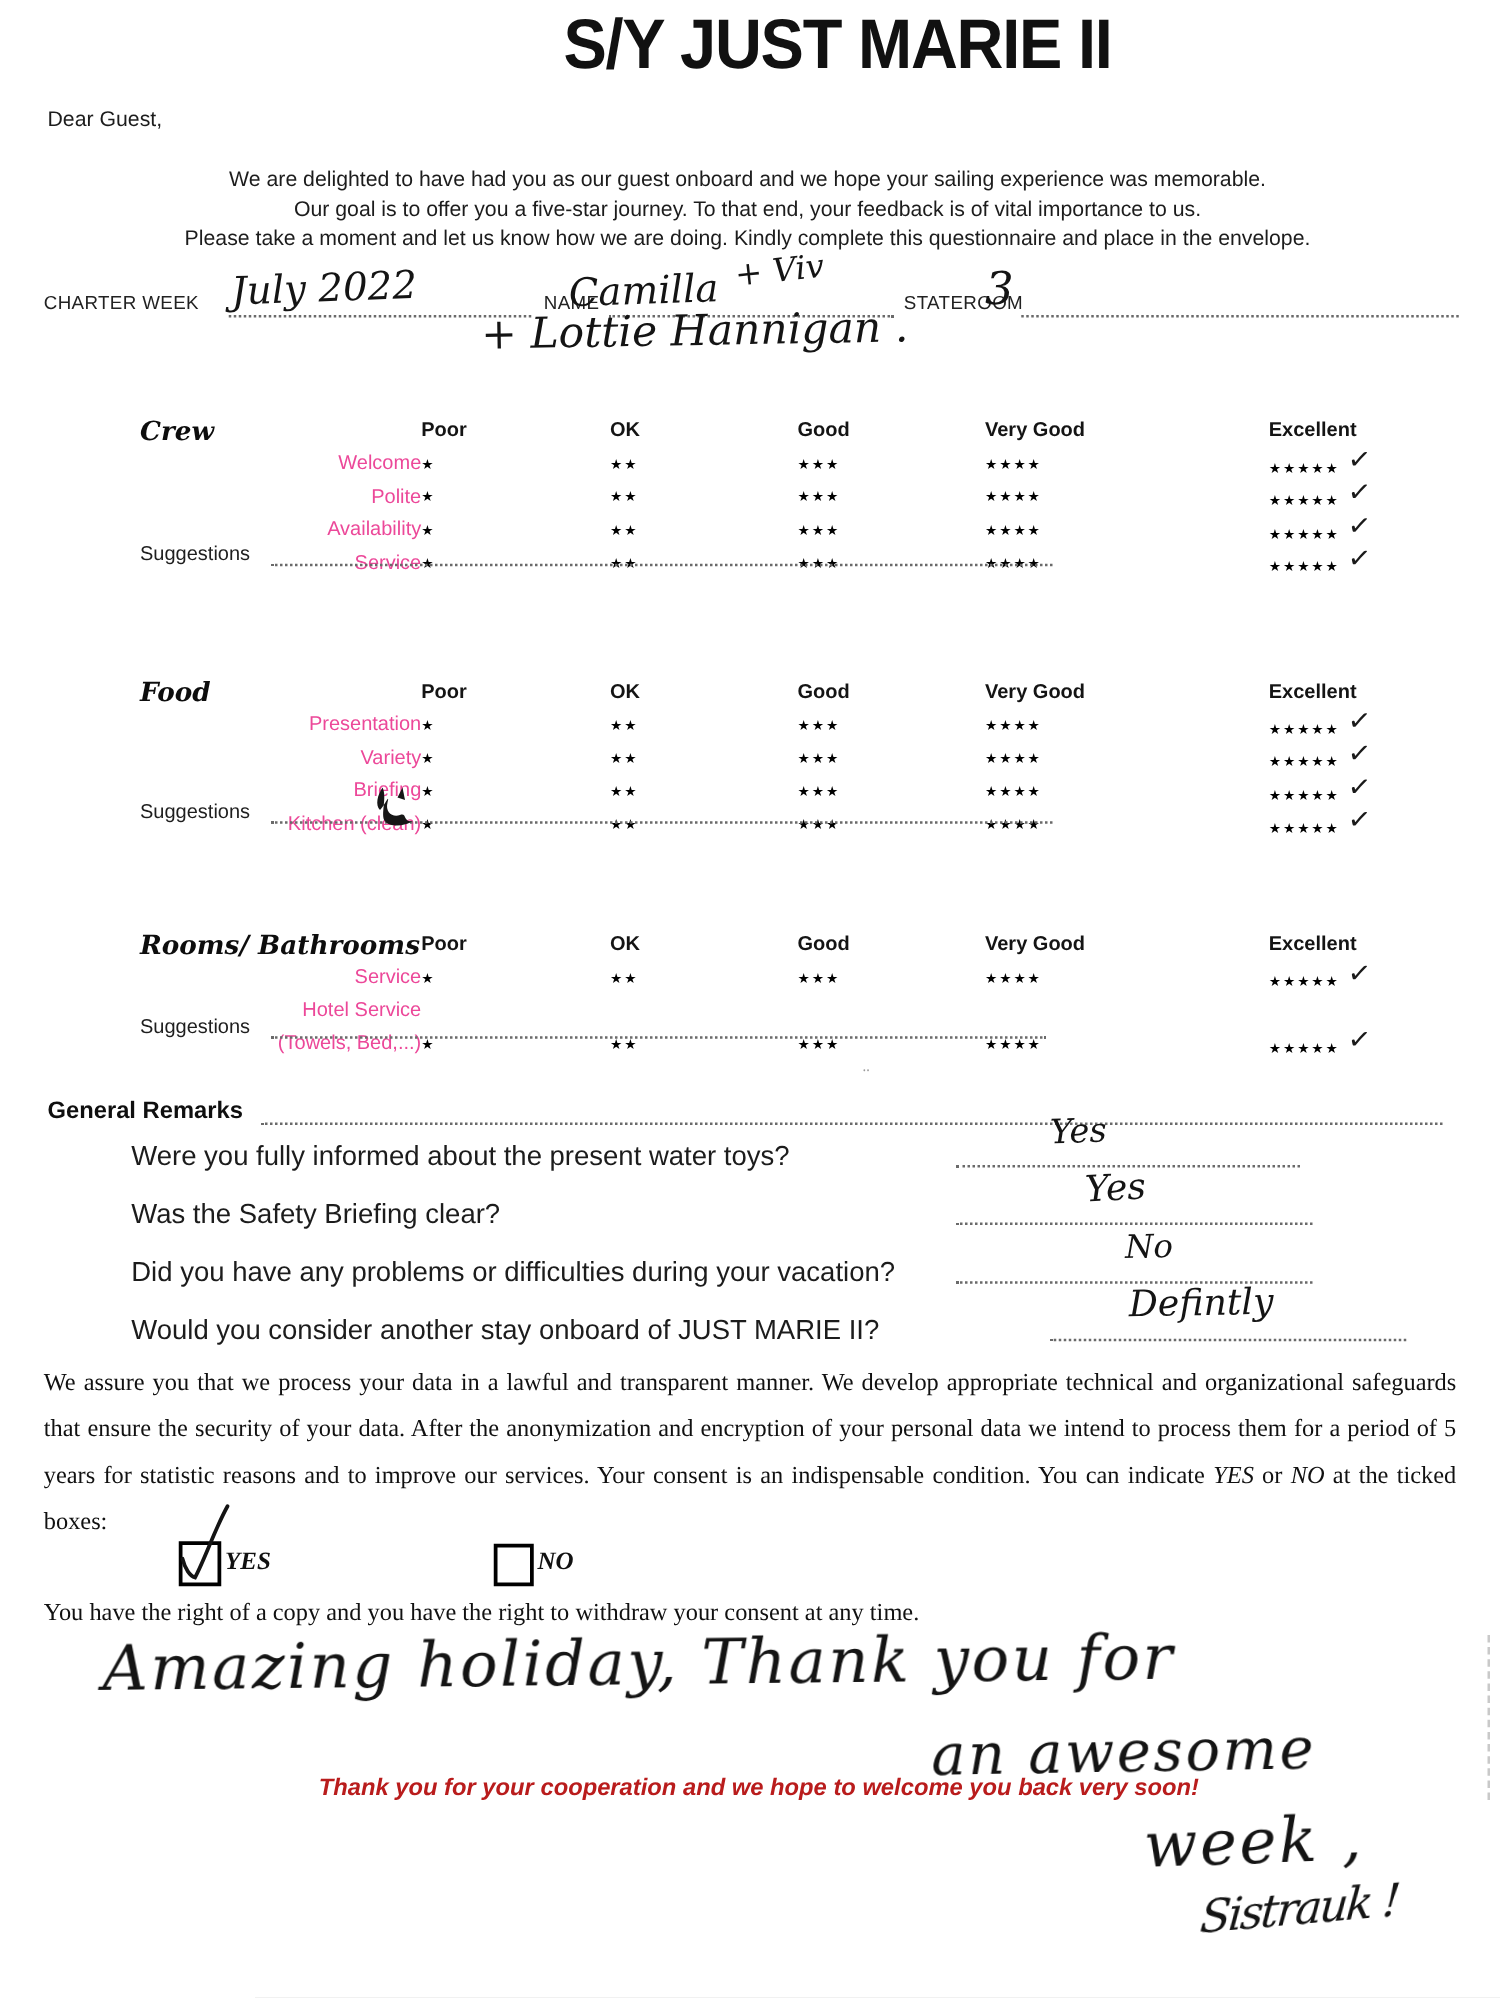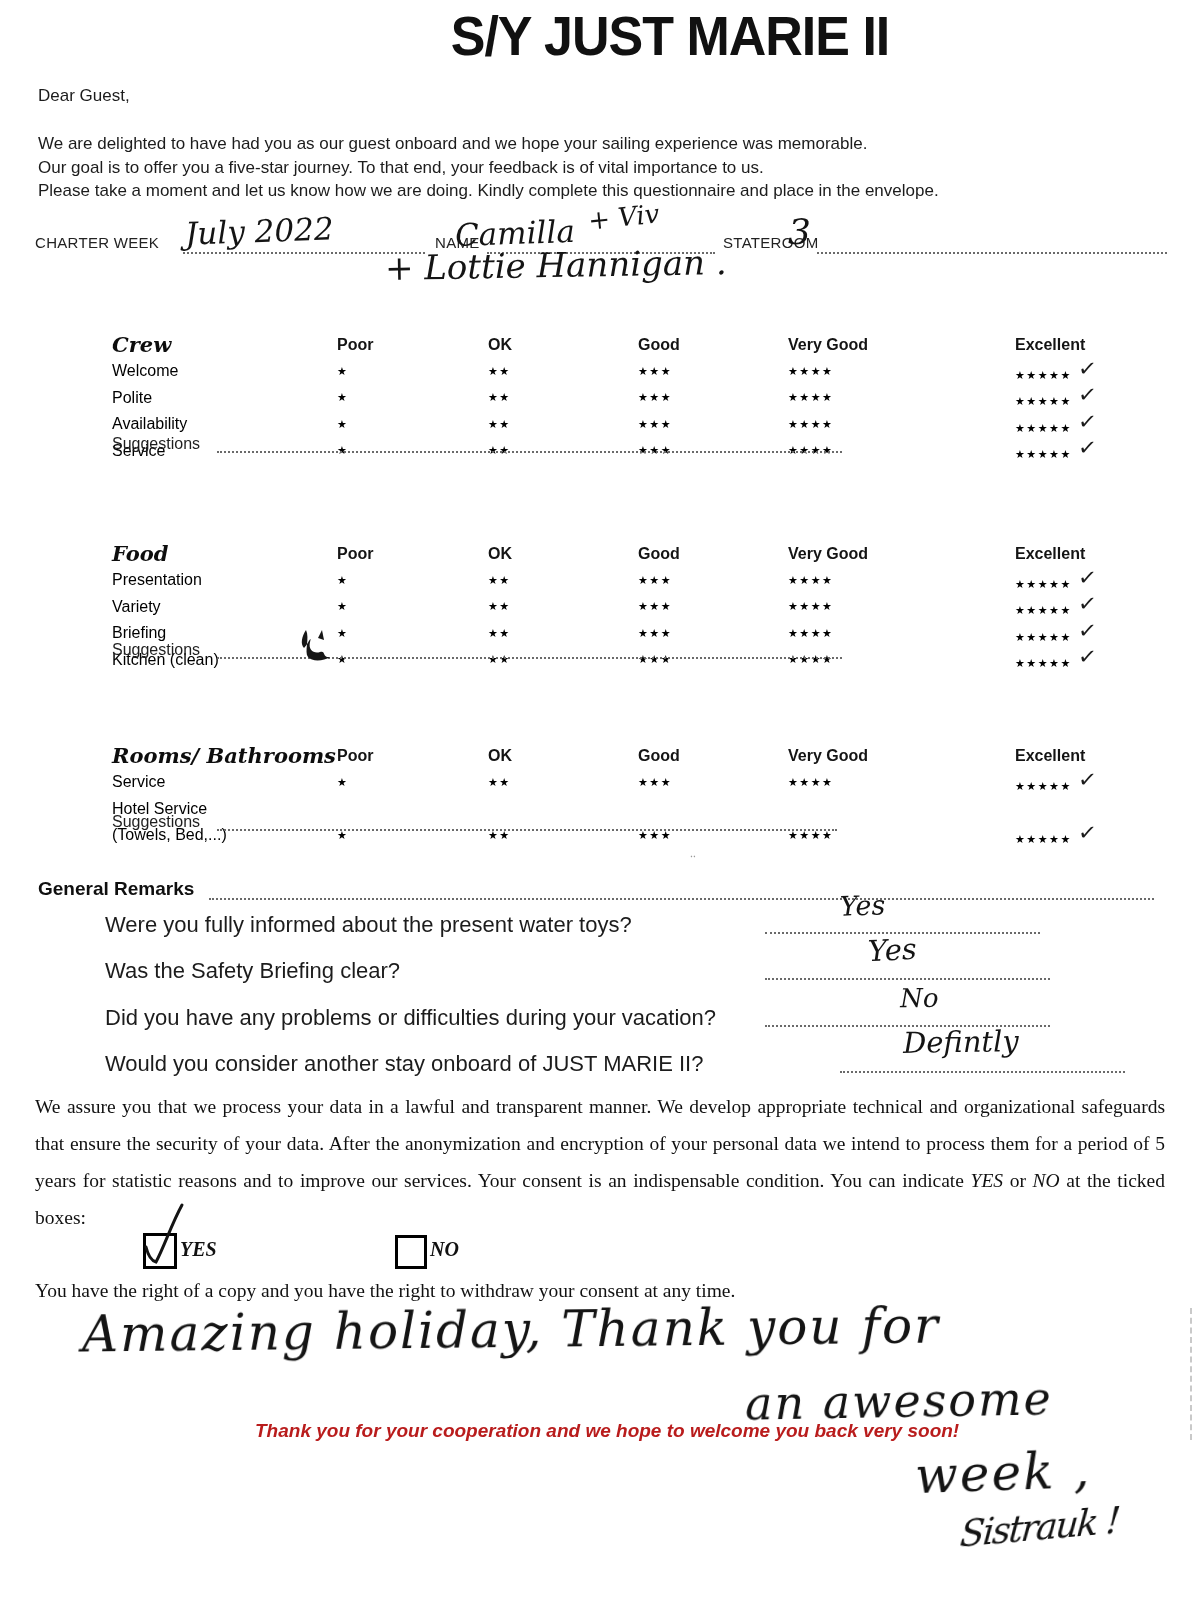--- a/index.html
+++ b/index.html
@@ -8,29 +8,29 @@
     background:#ffffff; color:#161616; overflow:hidden;
     font-family:"Liberation Sans", sans-serif;
   }
   .abs{position:absolute;}
   
   .title{
     left:330px; top:6px; width:680px; text-align:center;
     font-size:52px; font-weight:600; letter-spacing:-1px;
     transform:scaleY(1.08); color:#111;
   }
-  .sans{font-size:17px; color:#1c1c1c;}
+  .sans{font-size:17px; color:#1c1c1c;text-align:center;}
   .intro-line{line-height:23.5px;}
   .small-caps{font-size:15px; letter-spacing:.3px; color:#222;}
   .sec-title{
     font-family:"DejaVu Serif", serif; font-style:italic; font-weight:bold;
     font-size:21px; white-space:nowrap; color:#0d0d0d;
   }
   .col-head{font-size:16px; font-weight:bold; color:#141414;}
-  .row-label{font-size:16px; color:#000000;}
+  .row-label{font-size:16px; color:#ec4899;text-align:right;}
   .stars{font-size:11px; letter-spacing:1.5px; color:#000; white-space:nowrap;}
   .check{
     display:inline-block; font-size:22px; font-weight:normal; color:#1a1a1a;
     margin-left:6px; transform:rotate(6deg) translateY(-3px);
     font-family:"DejaVu Sans", sans-serif; letter-spacing:0;
   }
   .dotline{display:inline-block; border-bottom:2px dotted #6a6a6a; height:16px; vertical-align:bottom;}
   .sugg-label{font-size:16px; color:#1e1e1e;}
   .gr-title{font-size:19px; font-weight:bold; color:#0f0f0f; white-space:nowrap;}
   .question{font-size:22px; color:#1c1c1c; white-space:nowrap;}

